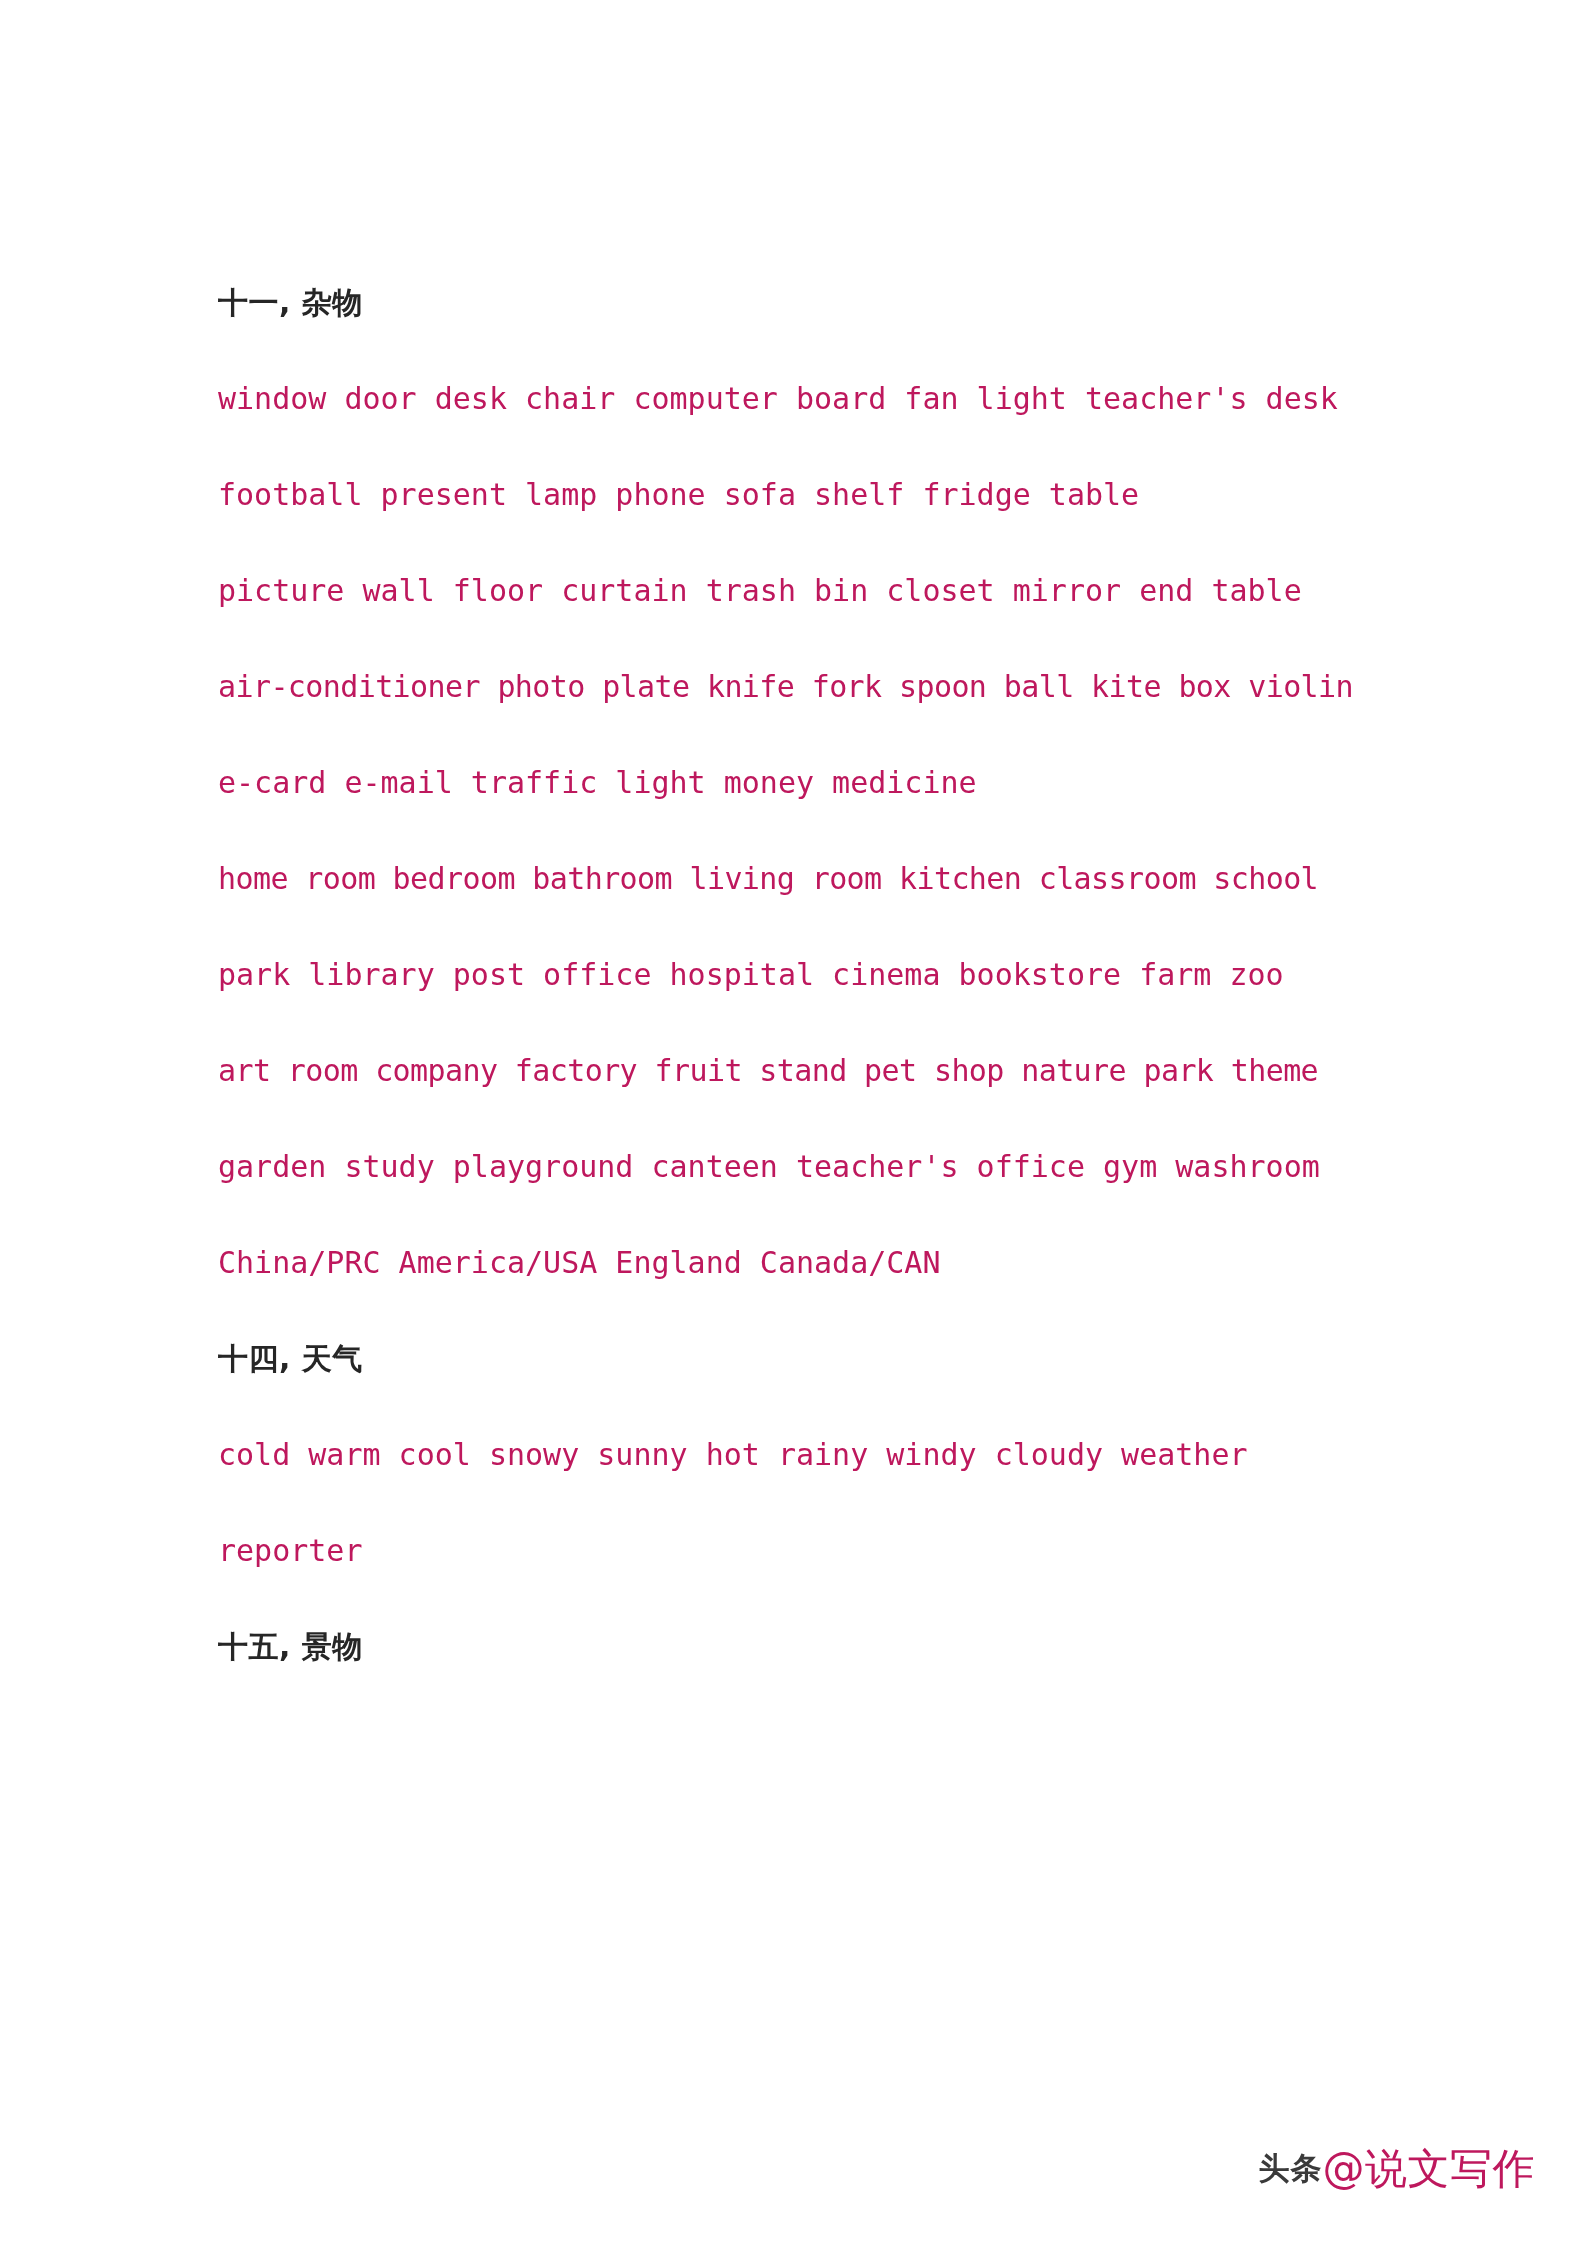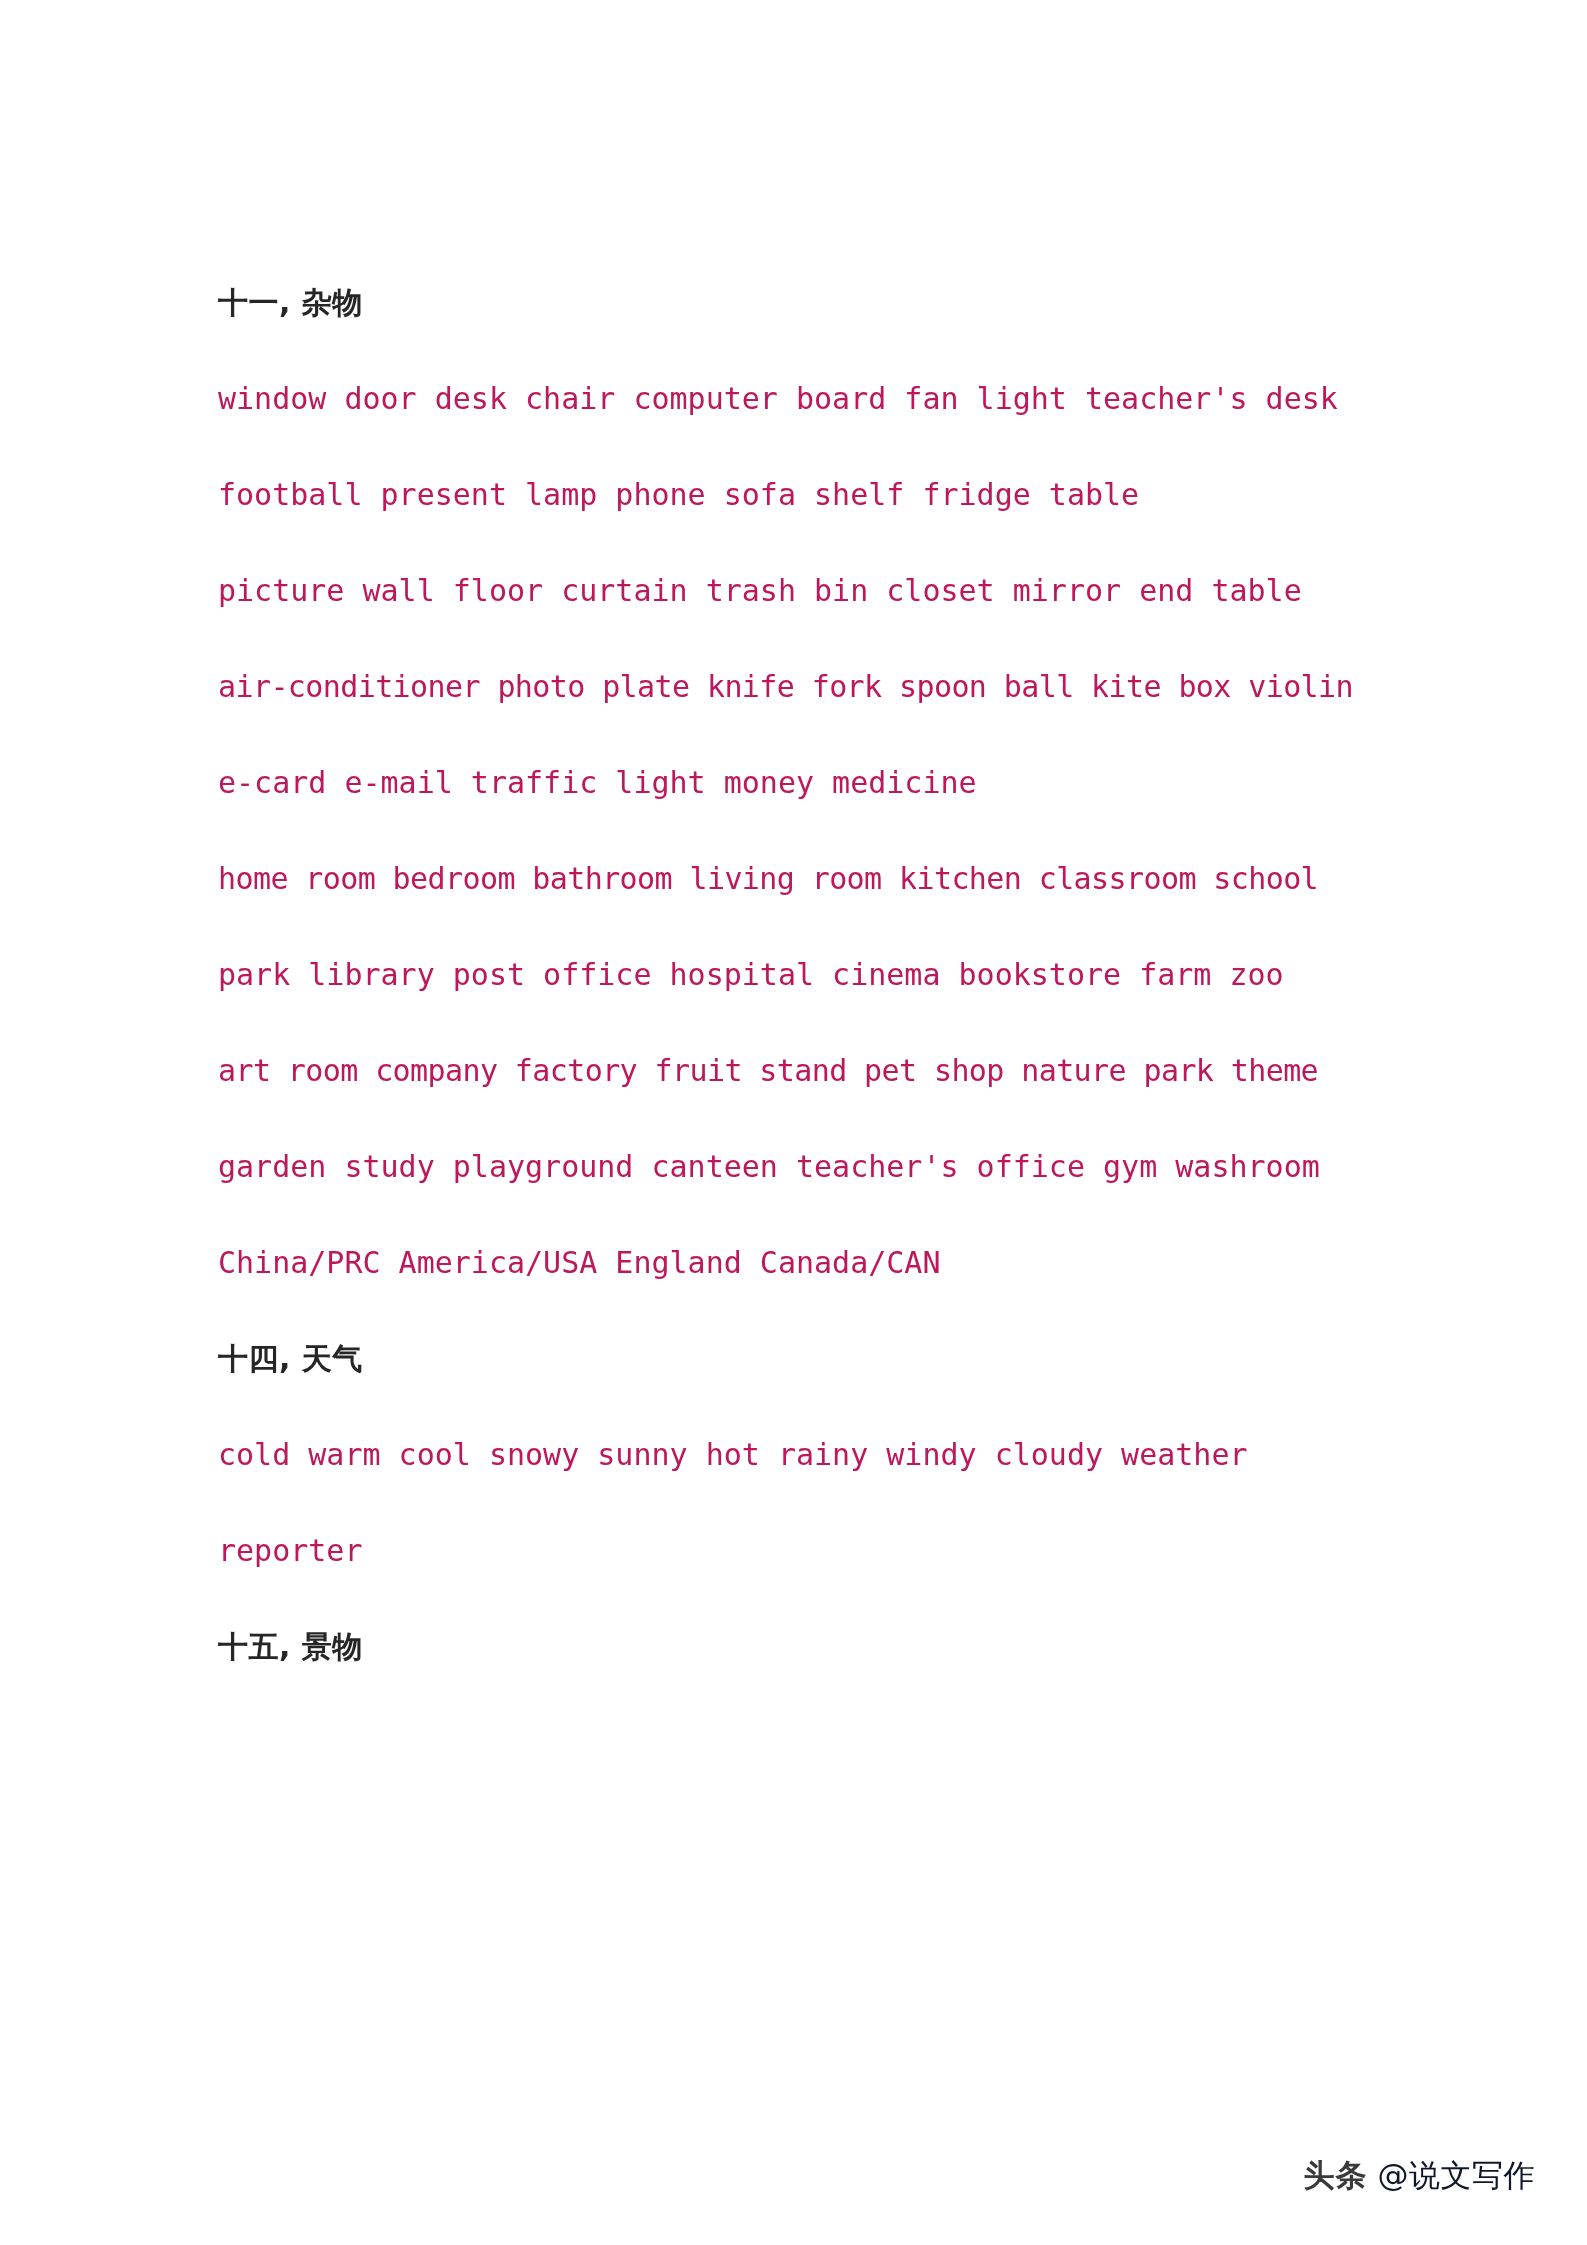--- a/index.html
+++ b/index.html
@@ -48,33 +48,32 @@
   }
   .body-line.tight {
     letter-spacing: -0.6px;
   }
   .watermark {
     position: absolute;
     right: 52px;
     bottom: 48px;
     display: flex;
     align-items: center;
-    gap: 10px;
   }
   .wm-logo {
     font-family: "DejaVu Sans", "Liberation Sans", sans-serif;
     font-size: 31px;
     font-weight: bold;
     color: #3a3a3a;
     letter-spacing: 1px;
   }
   .wm-text {
     font-family: "DejaVu Sans", "Liberation Sans", sans-serif;
-    font-size: 31px;
-    color: #0f172a;
+    font-size: 42px;
+    color: #be185d;
     letter-spacing: 0.5px;
   }
 </style>
 </head>
 <body>
 
 <div class="page">
 
   <div class="content">
 

